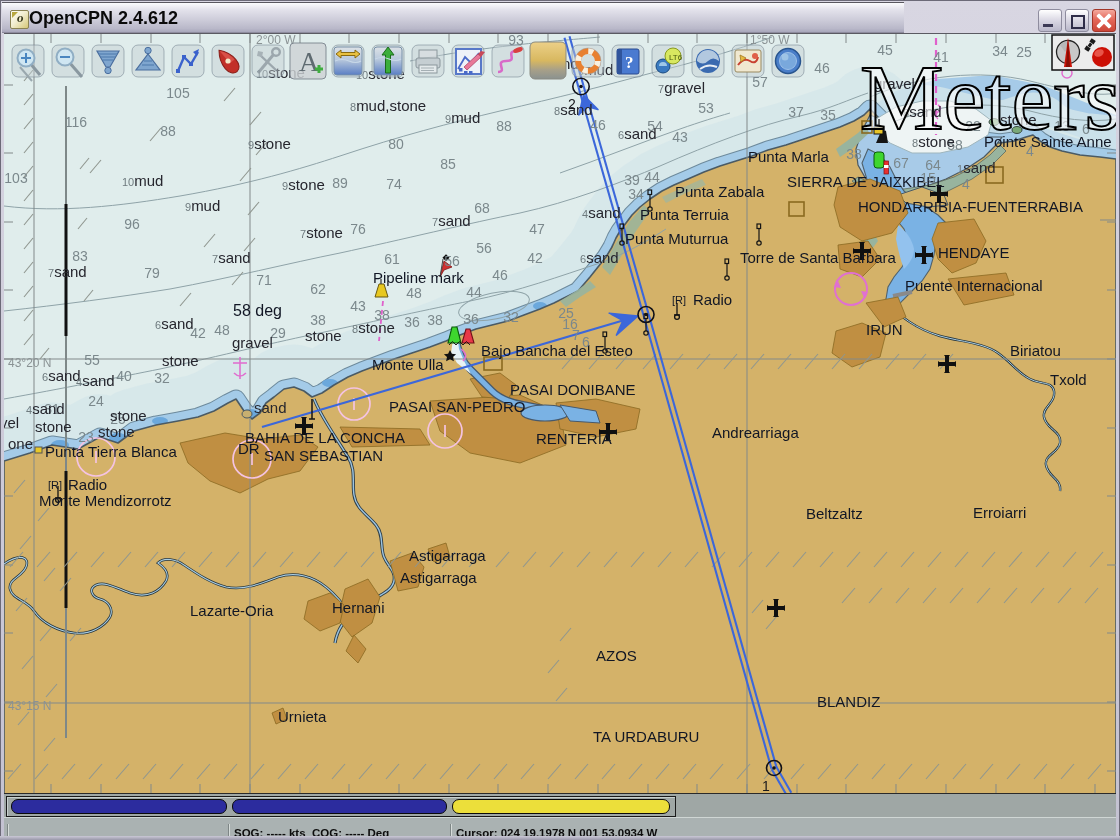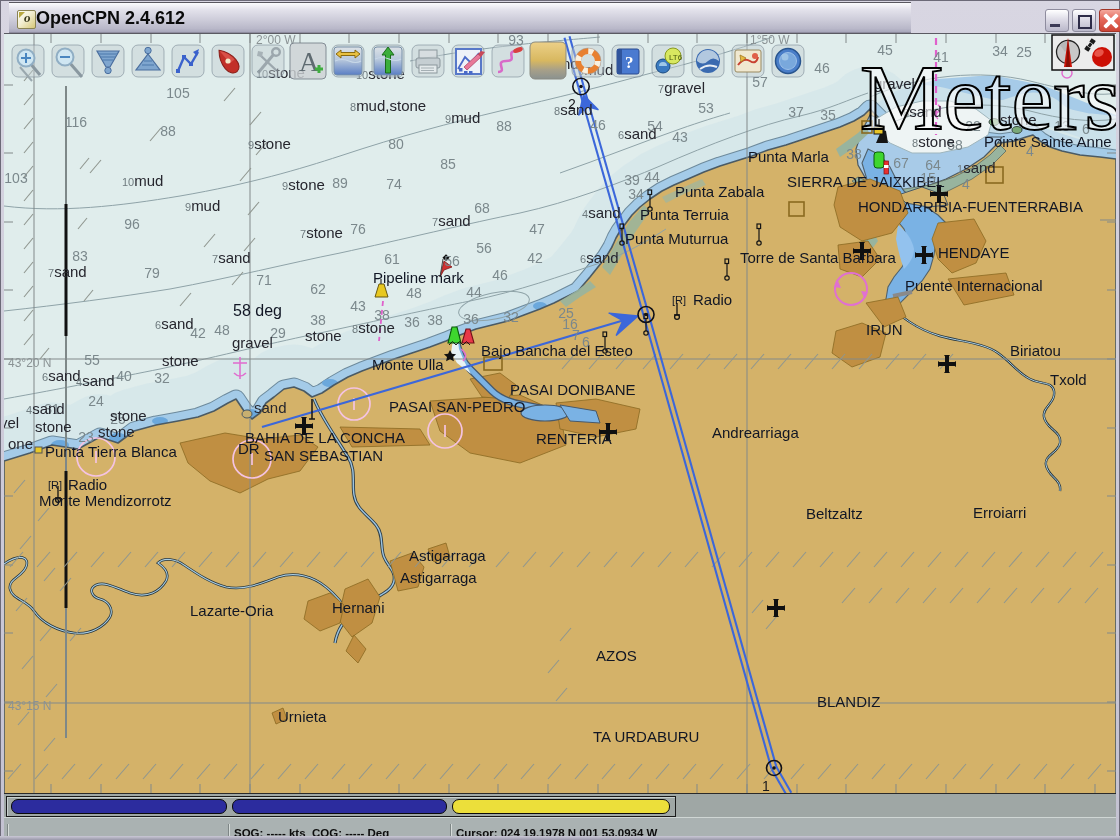--- a/index.html
+++ b/index.html
@@ -1,15 +1,15 @@
 <!DOCTYPE html>
 <html><head><meta charset="utf-8"><style>
 html,body{margin:0;padding:0;width:1120px;height:840px;overflow:hidden;font-family:"Liberation Sans",sans-serif;background:#c8c6d4;position:relative}
 #win{position:absolute;left:0;top:0;width:1120px;height:840px;background:linear-gradient(180deg,#d8d6e2,#c4c2d2);border:1px solid #6c6a78;box-sizing:border-box}
-#title{position:absolute;left:9px;top:2px;width:902px;height:31px;border-top:1px solid #59575f;box-sizing:border-box;background:linear-gradient(180deg,#fbfbfd 0%,#e4e3ec 22%,#cfcedb 55%,#b9b8c9 88%,#a8a7bb 100%);border-bottom:1px solid #8e8c9e}
+#title{position:absolute;left:2px;top:2px;width:902px;height:31px;border-top:1px solid #59575f;box-sizing:border-box;background:linear-gradient(180deg,#fbfbfd 0%,#e4e3ec 22%,#cfcedb 55%,#b9b8c9 88%,#a8a7bb 100%);border-bottom:1px solid #8e8c9e}
 #title .txt{position:absolute;left:27px;top:5px;font-size:18px;font-weight:bold;color:#0a0a0a}
 #appico{position:absolute;left:8px;top:7px;width:17px;height:17px;background:linear-gradient(135deg,#fdfdf5 0%,#f2eed2 45%,#d6c878 100%);border:1px solid #8a8354;border-radius:2px}
 #appico:before{content:"o";position:absolute;left:6px;top:-1px;font-style:italic;font-weight:bold;font-size:13px;color:#3a3a20;font-family:"Liberation Serif",serif}
 #appico:after{content:"";position:absolute;left:1px;top:1px;border-left:6px solid #b8a840;border-bottom:6px solid transparent}
 .wbtn{position:absolute;top:6px;width:24px;height:23px;border-radius:3px;box-sizing:border-box}
 #bmin,#bmax{background:linear-gradient(180deg,#ffffff,#dddbe6 45%,#bab8ca);border:1px solid #8e8c9e}
 #bmin{left:1036px}#bmax{left:1063px}
 #bmin:before{content:"";position:absolute;left:4px;bottom:4px;width:10px;height:3px;background:#3c3a55}
 #bmax:before{content:"";position:absolute;left:5px;top:5px;width:10px;height:10px;border:2px solid #2e2c48}
 #bclo{left:1090px;background:linear-gradient(180deg,#f4a99e,#e4685a 45%,#cc4638);border:1px solid #a23528}

